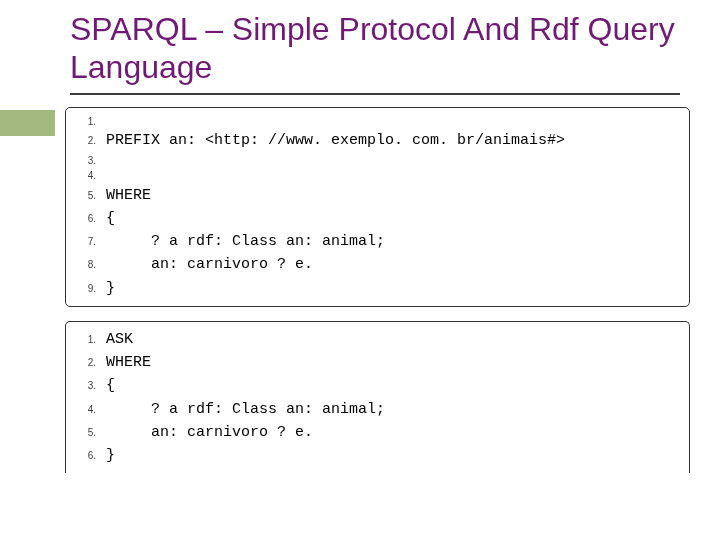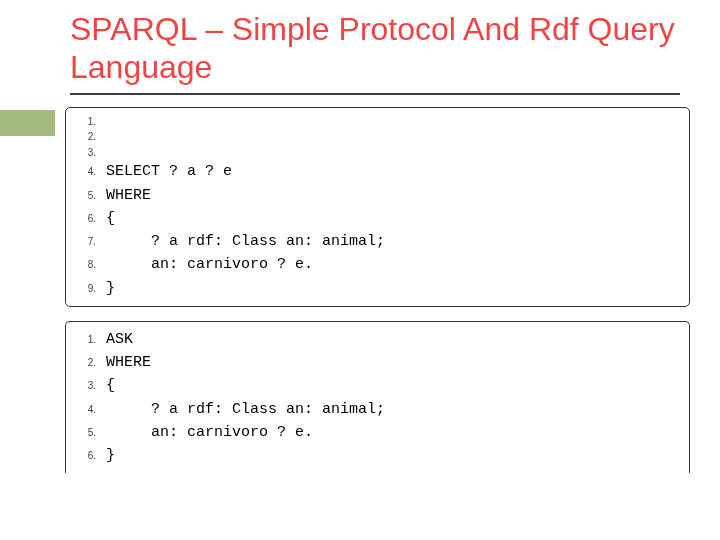--- a/index.html
+++ b/index.html
@@ -9,21 +9,21 @@
     background: #fff;
     font-family: Arial, Helvetica, sans-serif;
     position: relative;
     overflow: hidden;
   }
   .title-wrap {
     padding: 10px 40px 0 70px;
   }
   .title {
     font-size: 32px;
-    color: #ef4444;
+    color: #701a75;
     font-weight: 400;
     line-height: 1.2;
   }
   .underline {
     border-bottom: 2px solid #3c3c3c;
     margin: 6px 40px 0 70px;
   }
   .accent-block {
     position: absolute;
     left: 0;
@@ -68,23 +68,23 @@
 <body>
 
 <div class="title-wrap">
   <h1 class="title">SPARQL – Simple Protocol And Rdf Query Language</h1>
 </div>
 <div class="underline"></div>
 <div class="accent-block"></div>
 
 <div class="code-box" id="block1">
     <div class="code-line"><span class="ln">1.</span></div>
-    <div class="code-line"><span class="ln">2.</span></div>
+    <div class="code-line"><span class="ln">2.</span><span class="code-text">PREFIX an: &lt;http: //www. exemplo. com. br/animais#&gt;</span></div>
     <div class="code-line"><span class="ln">3.</span><span class="code-text"></span></div>
-    <div class="code-line"><span class="ln">4.</span><span class="code-text">SELECT ? a ? e</span></div>
+    <div class="code-line"><span class="ln">4.</span></div>
     <div class="code-line"><span class="ln">5.</span><span class="code-text">WHERE</span></div>
     <div class="code-line"><span class="ln">6.</span><span class="code-text">{</span></div>
     <div class="code-line"><span class="ln">7.</span><span class="code-text">     ? a rdf: Class an: animal;</span></div>
     <div class="code-line"><span class="ln">8.</span><span class="code-text">     an: carnivoro ? e.</span></div>
     <div class="code-line"><span class="ln">9.</span><span class="code-text">}</span></div>
   </div>
 <div class="code-box second" id="block2">
     <div class="code-line"><span class="ln">1.</span><span class="code-text">ASK</span></div>
     <div class="code-line"><span class="ln">2.</span><span class="code-text">WHERE</span></div>
     <div class="code-line"><span class="ln">3.</span><span class="code-text">{</span></div>

